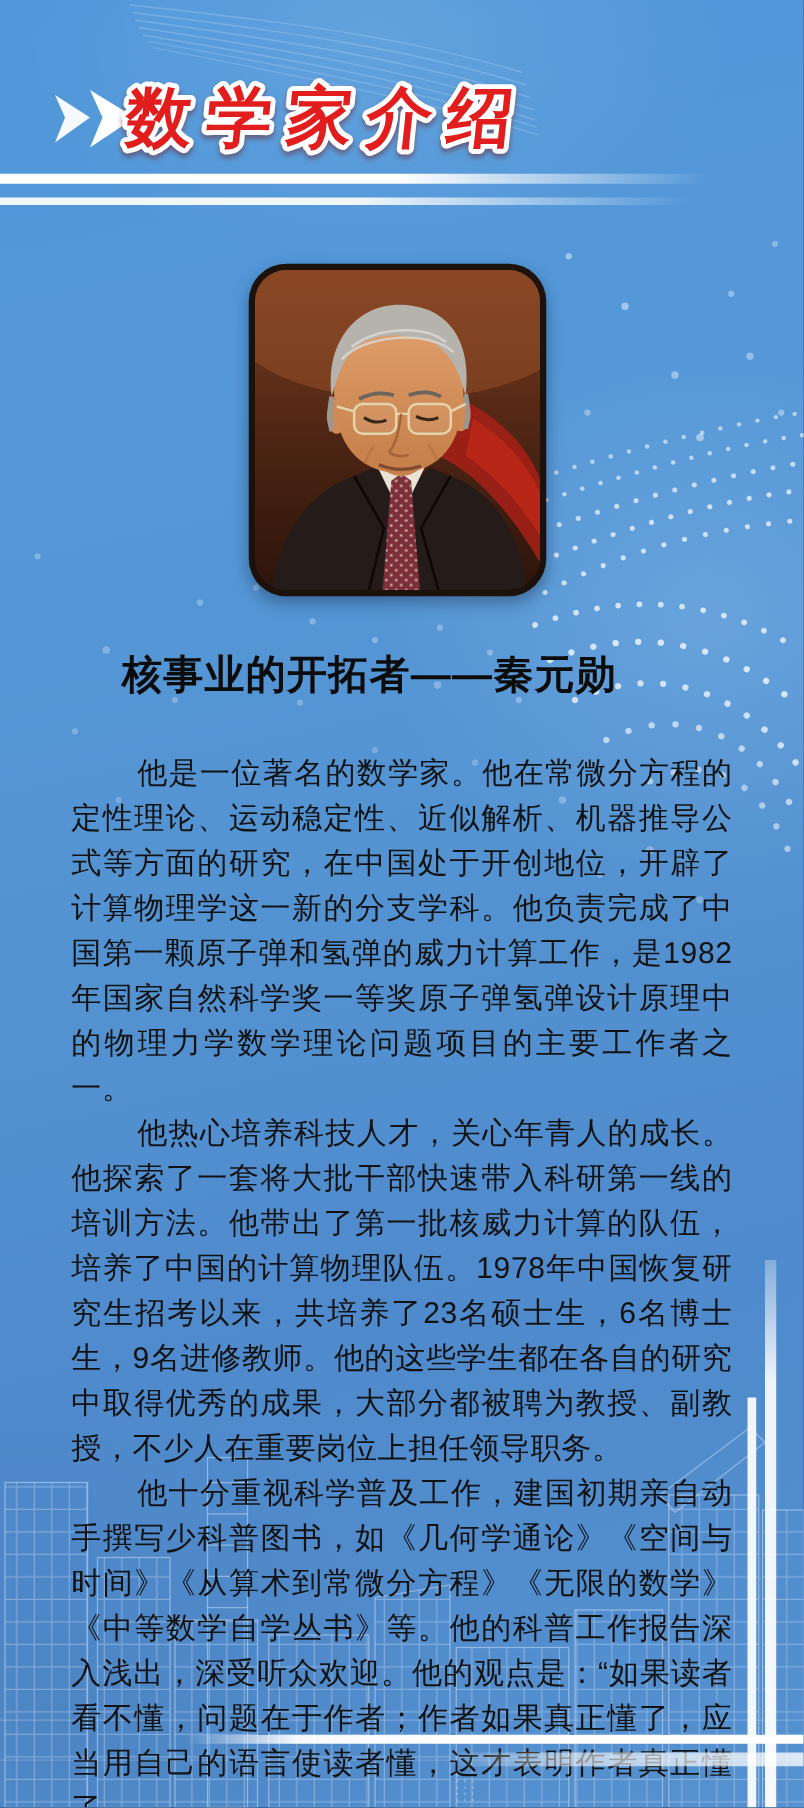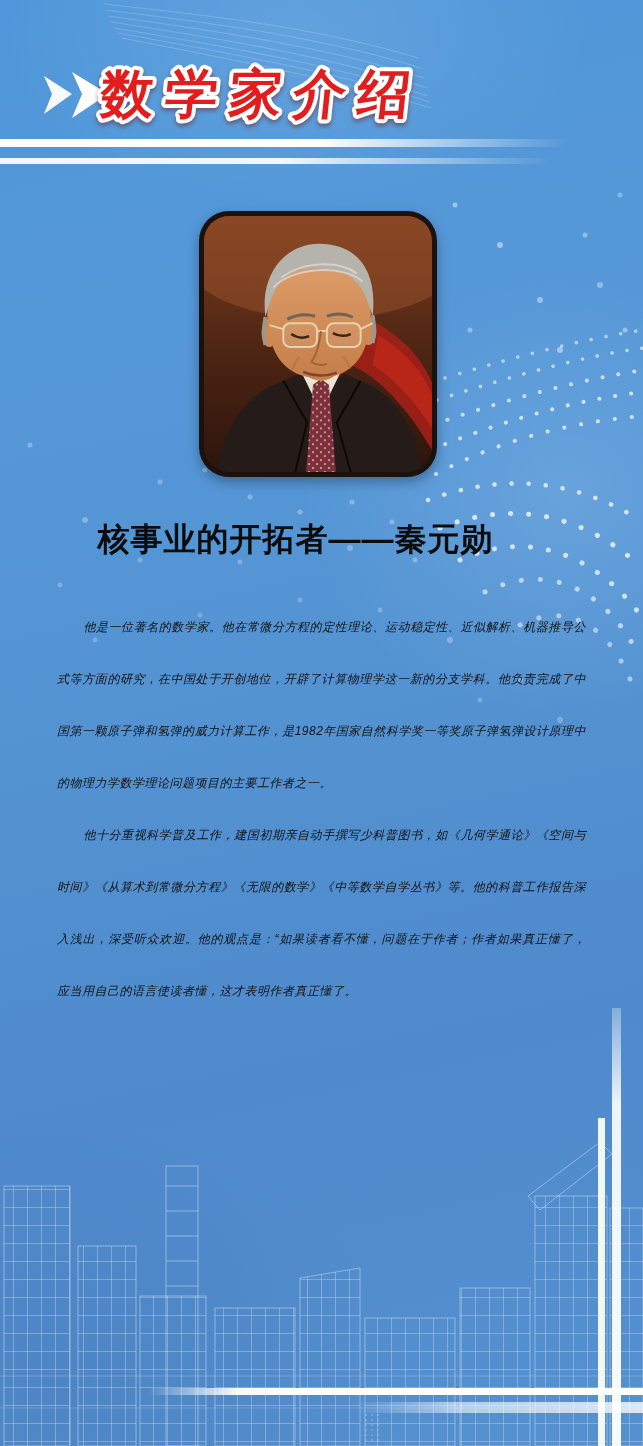--- a/index.html
+++ b/index.html
@@ -35,22 +35,22 @@
   
   .photo-frame{left:199px;top:211px;width:238px;height:266px;
     background:#1c110b;border-radius:30px;padding:5px;
     box-shadow:0 5px 12px rgba(10,20,40,0.35);}
   .photo-inner{width:228px;height:256px;border-radius:25px;overflow:hidden;}
 
   
   .main-heading{left:0;top:518px;width:591px;text-align:center;
     font-size:32px;font-weight:700;color:#0c0c0c;letter-spacing:1px;}
   .body-text{left:57px;top:601px;width:529px;color:#121212;}
-  .body-text p{margin:0;font-size:12px;line-height:52px;text-align:justify;
-    text-indent:2.2em;letter-spacing:0.5px;font-weight:500;font-style:italic;}
+  .body-text p{margin:0;font-size:24px;line-height:36px;text-align:justify;
+    text-indent:2.2em;letter-spacing:0.5px;font-weight:500;}
 
   
   .decor{left:0;top:0;width:643px;height:1446px;pointer-events:none;}
   .vbar-a{left:598px;top:1118px;width:7px;height:328px;background:rgba(255,255,255,0.92);}
   .vbar-b{left:612px;top:1008px;width:9px;height:438px;
     background:linear-gradient(to bottom,rgba(255,255,255,0.30),rgba(255,255,255,0.90) 22%,rgba(255,255,255,0.95));}
   .bline1{left:148px;top:1388px;width:495px;height:7px;
     background:linear-gradient(to right,rgba(255,255,255,0),rgba(255,255,255,0.95) 18%,#ffffff 45%,#ffffff 100%);}
   .bline2{left:355px;top:1402px;width:288px;height:11px;
     background:linear-gradient(to right,rgba(255,255,255,0),rgba(255,255,255,0.55) 35%,rgba(255,255,255,0.78) 100%);}
@@ -213,20 +213,21 @@
         <path d="M100 157 q 17 7 34 1" stroke="#7e4830" stroke-width="2.5" fill="none"></path>
         <path d="M96 142 q -6 8 -7 14 M140 141 q 6 8 7 13" stroke="#b5713f" stroke-width="2" fill="none" opacity="0.7"></path>
       </svg>
     </div>
   </div>
 
   <div class="abs main-heading">核事业的开拓者——秦元勋</div>
 
   <div class="abs body-text">
     <p>他是一位著名的数学家。他在常微分方程的定性理论、运动稳定性、近似解析、机器推导公式等方面的研究，在中国处于开创地位，开辟了计算物理学这一新的分支学科。他负责完成了中国第一颗原子弹和氢弹的威力计算工作，是1982年国家自然科学奖一等奖原子弹氢弹设计原理中的物理力学数学理论问题项目的主要工作者之一。</p>
+    <p>他热心培养科技人才，关心年青人的成长。他探索了一套将大批干部快速带入科研第一线的培训方法。他带出了第一批核威力计算的队伍，培养了中国的计算物理队伍。1978年中国恢复研究生招考以来，共培养了23名硕士生，6名博士生，9名进修教师。他的这些学生都在各自的研究中取得优秀的成果，大部分都被聘为教授、副教授，不少人在重要岗位上担任领导职务。</p>
     <p>他十分重视科学普及工作，建国初期亲自动手撰写少科普图书，如《几何学通论》《空间与时间》《从算术到常微分方程》《无限的数学》《中等数学自学丛书》等。他的科普工作报告深入浅出，深受听众欢迎。他的观点是：“如果读者看不懂，问题在于作者；作者如果真正懂了，应当用自己的语言使读者懂，这才表明作者真正懂了。</p>
   </div>
 
   <div class="abs bline1"></div>
   <div class="abs bline2"></div>
   <div class="abs vbar-a"></div>
   <div class="abs vbar-b"></div>
 
 </div>
 

